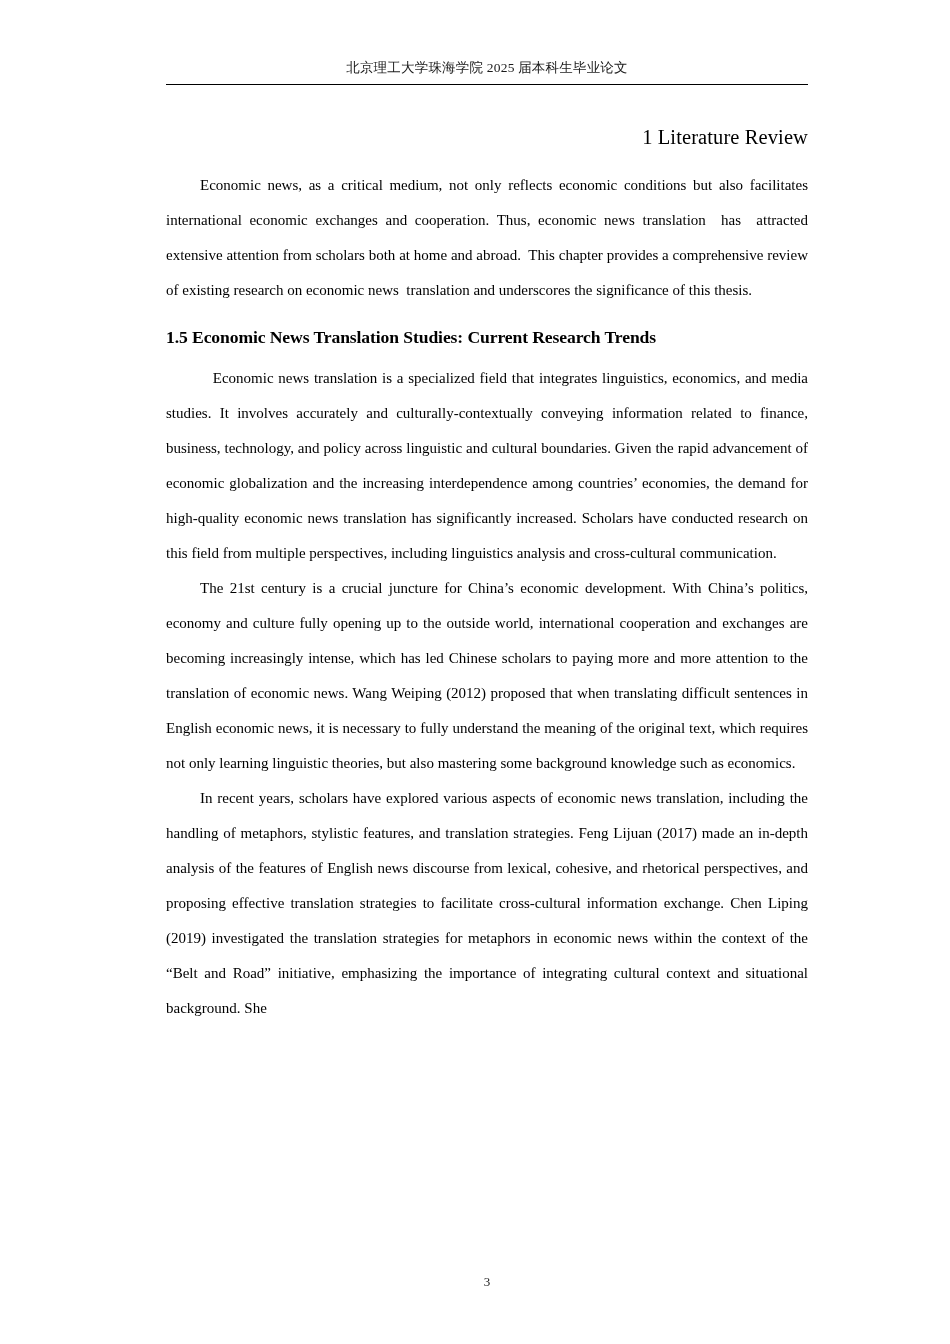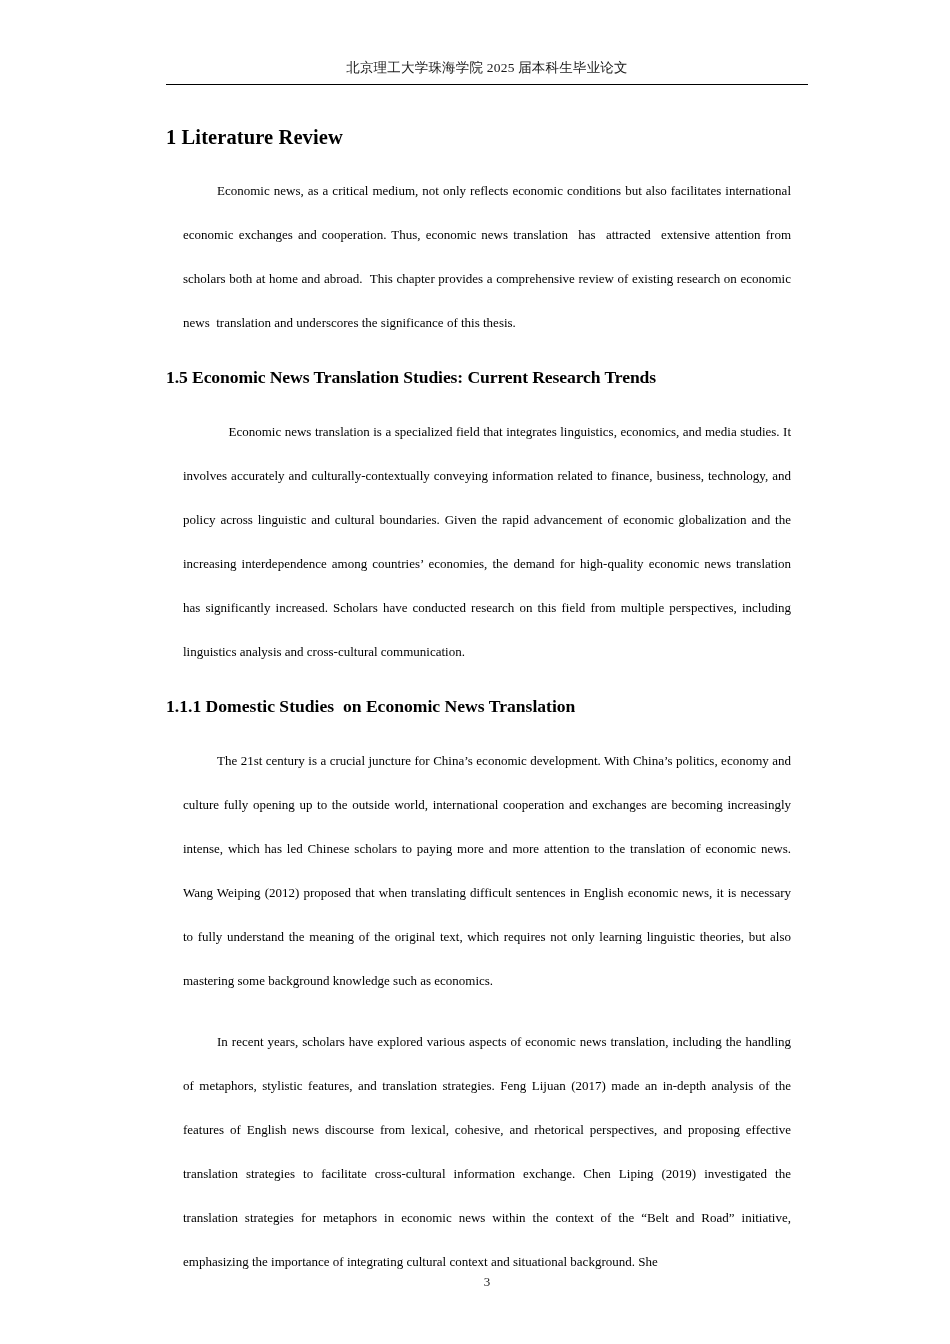--- a/index.html
+++ b/index.html
@@ -51,22 +51,22 @@
   
   .content {
     position: absolute;
     left: 166px;
     top: 122px;
     width: 642px;
   }
 
   h1.chapter-title {
     font-size: 20.5px;
-    font-weight: bold;
-    text-align: left;
+    font-weight: normal;
+    text-align: right;
     margin: 0 0 16px 0;
     line-height: 30px;
     letter-spacing: 0.1px;
   }
 
   h2.section-title {
     font-size: 17.6px;
     font-weight: bold;
     text-align: left;
     margin: 14px 0 8px 0;
@@ -78,25 +78,25 @@
   h3.subsection-title {
     font-size: 17.6px;
     font-weight: bold;
     text-align: left;
     margin: 14px 0 8px 0;
     line-height: 31px;
     white-space: pre;
   }
 
   p.body-para {
-    font-size: 13px;
-    line-height: 44px;
+    font-size: 15px;
+    line-height: 35px;
     text-align: justify;
     text-justify: inter-word;
-    margin: 17px;
+    margin: 0;
     text-indent: 34px;
     white-space: pre-wrap;
     hyphens: none;
   }
   p.body-para.wide-indent {
     text-indent: 42px;
   }
 
   
   .footer-zone {
@@ -125,21 +125,20 @@
   <div class="content">
 
     <h1 class="chapter-title">1 Literature Review</h1>
 
     <p class="body-para">Economic news, as a critical medium, not only reflects economic conditions but also facilitates international economic exchanges and cooperation. Thus, economic news translation  has  attracted  extensive attention from scholars both at home and abroad.  This chapter provides a comprehensive review of existing research on economic news  translation and underscores the significance of this thesis.</p>
 
     <h2 class="section-title">1.5 Economic News Translation Studies: Current Research Trends</h2>
 
     <p class="body-para wide-indent"> Economic news translation is a specialized field that integrates linguistics, economics, and media studies. It involves accurately and culturally-contextually conveying information related to finance, business, technology, and policy across linguistic and cultural boundaries. Given the rapid advancement of economic globalization and the increasing interdependence among countries’ economies, the demand for high-quality economic news translation has significantly increased. Scholars have conducted research on this field from multiple perspectives, including linguistics analysis and cross-cultural communication.</p>
 
-    <h3 class="subsection-title">1.1.1 Domestic Studies  on Economic News Translation</h3>
 
     <p class="body-para">The 21st century is a crucial juncture for China’s economic development. With China’s politics, economy and culture fully opening up to the outside world, international cooperation and exchanges are becoming increasingly intense, which has led Chinese scholars to paying more and more attention to the translation of economic news. Wang Weiping (2012) proposed that when translating difficult sentences in English economic news, it is necessary to fully understand the meaning of the original text, which requires not only learning linguistic theories, but also mastering some background knowledge such as economics.</p>
 
     <p class="body-para">In recent years, scholars have explored various aspects of economic news translation, including the handling of metaphors, stylistic features, and translation strategies. Feng Lijuan (2017) made an in-depth analysis of the features of English news discourse from lexical, cohesive, and rhetorical perspectives, and proposing effective translation strategies to facilitate cross-cultural information exchange. Chen Liping (2019) investigated the translation strategies for metaphors in economic news within the context of the “Belt and Road” initiative, emphasizing the importance of integrating cultural context and situational background. She</p>
 
   </div>
 
   <div class="footer-zone">
     <span class="page-number">3</span>
   </div>

